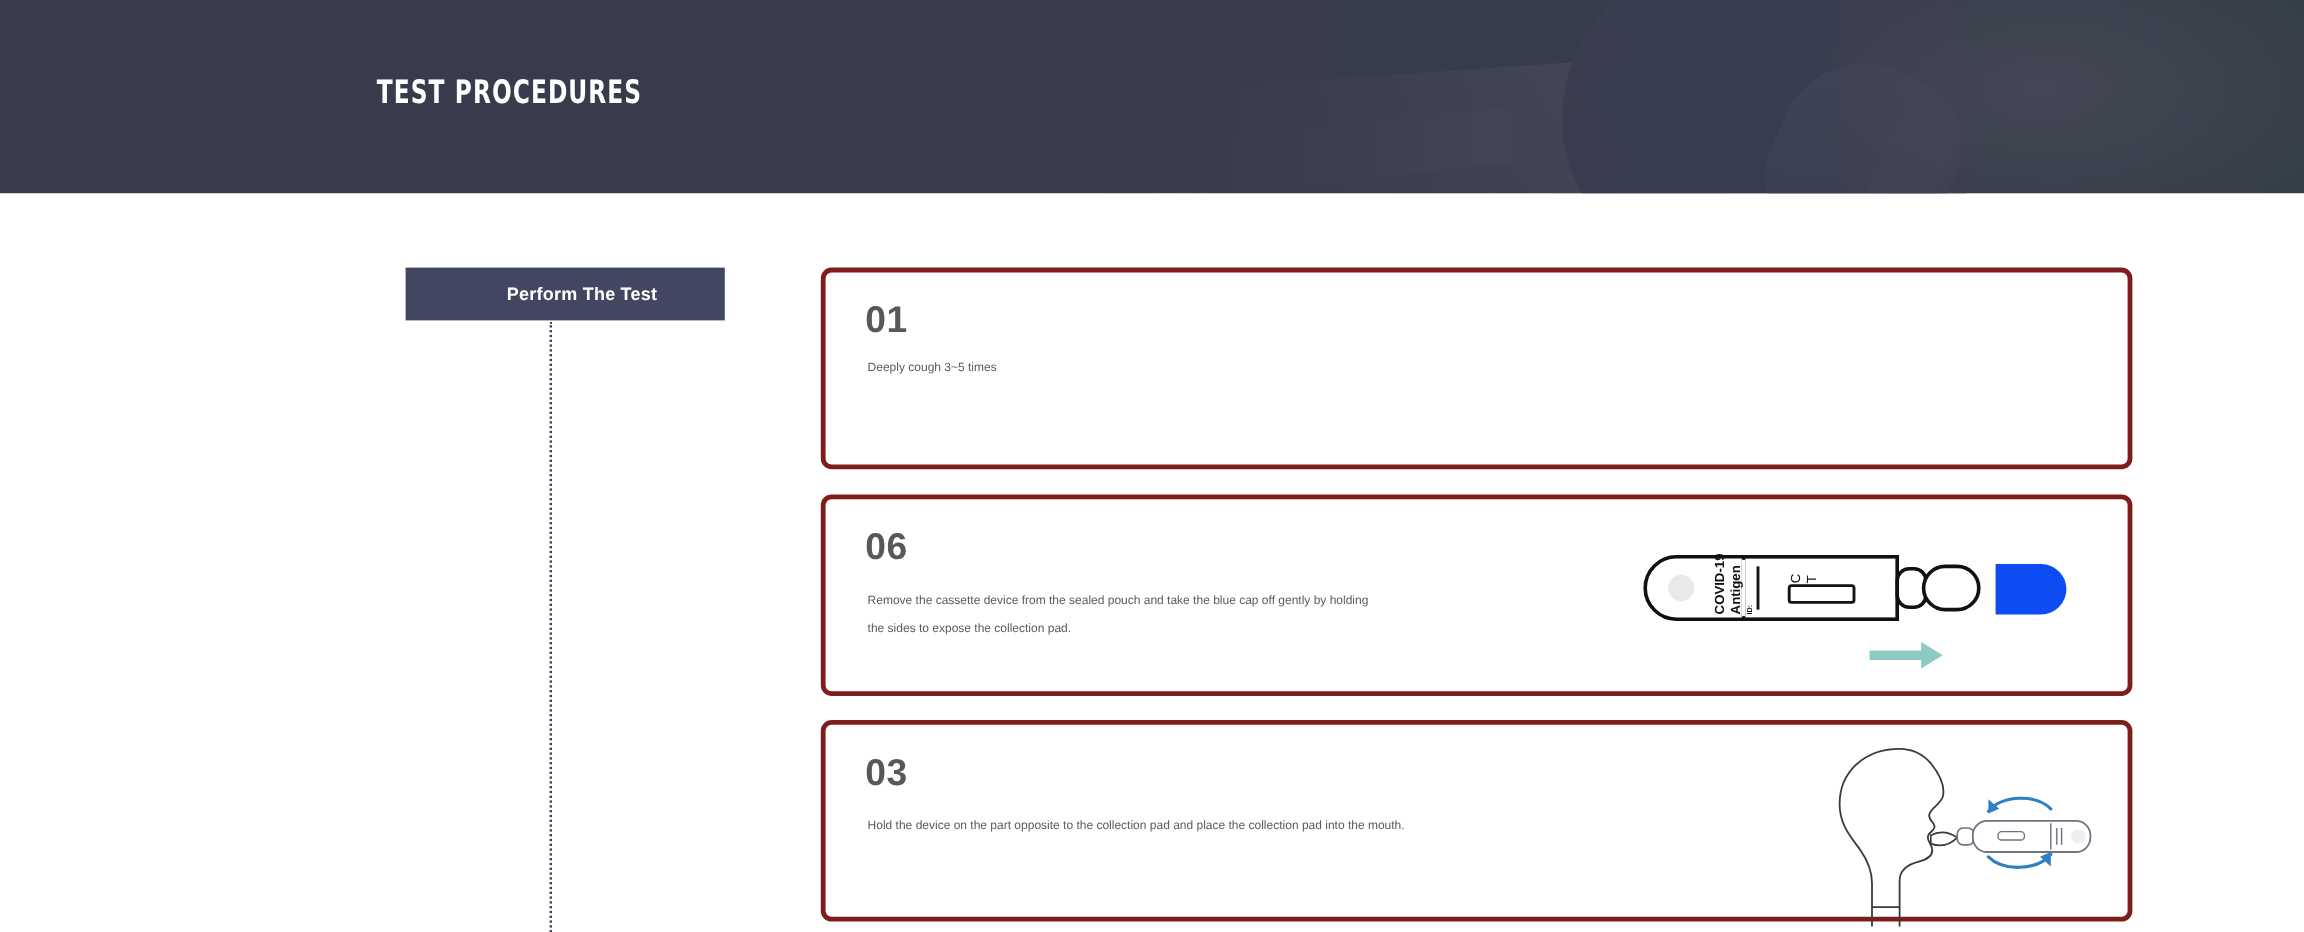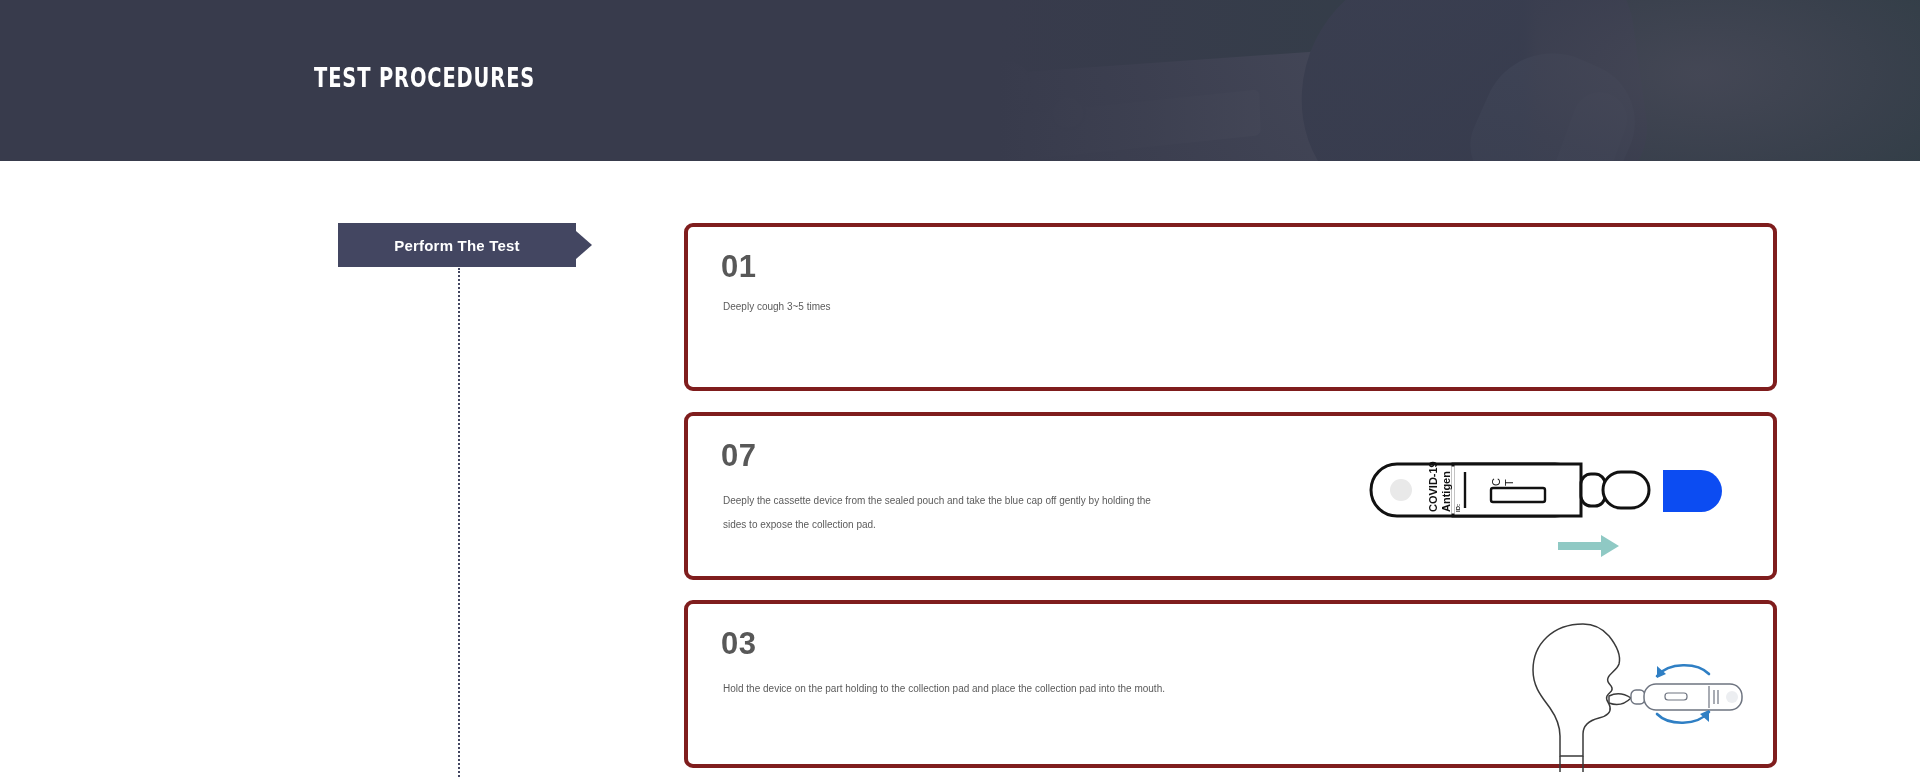--- a/index.html
+++ b/index.html
@@ -122,20 +122,21 @@
   .tab {
     position: absolute;
     left: 338px;
     top: 223px;
     width: 238px;
     height: 44px;
     background: #434661;
     display: flex;
     align-items: center;
     justify-content: center;
+    padding-left: 28px;
   }
   .tab-label {
     color: #ffffff;
     font-size: 15px;
     font-weight: bold;
     letter-spacing: .2px;
     white-space: nowrap;
   }
   .tab-arrow {
     position: absolute;
@@ -223,22 +224,22 @@
 </div>
 <div class="tab-arrow"></div>
 <div class="timeline"></div>
 
 <div class="card" id="card-1">
   <div class="card-num">01</div>
   <div class="card-desc">Deeply cough 3~5 times</div>
 </div>
 
 <div class="card" id="card-2">
-  <div class="card-num">07</div>
-  <div class="card-desc">Deeply the cassette device from the sealed pouch and take the blue cap off gently by holding the sides to expose the collection pad.</div>
+  <div class="card-num">06</div>
+  <div class="card-desc">Remove the cassette device from the sealed pouch and take the blue cap off gently by holding the sides to expose the collection pad.</div>
   <div class="card-art">
     <svg width="420" height="168" viewBox="0 0 420 168" aria-hidden="true">
 
       <rect x="18" y="48" width="210" height="52" rx="26" ry="26" fill="#ffffff" stroke="#111111" stroke-width="3"></rect>
       <rect x="100" y="48" width="128" height="52" fill="#ffffff" stroke="#111111" stroke-width="3"></rect>
 
       <line x1="100" y1="50.5" x2="100" y2="97.5" stroke="#ffffff" stroke-width="3"></line>
 
       <circle cx="48" cy="74" r="11" fill="#e9e9e9"></circle>
 
@@ -260,21 +261,21 @@
 
       <g>
         <path d="M205 126 L248 126 L248 119 L266 130 L248 141 L248 134 L205 134 Z" fill="#8fc9c4"></path>
       </g>
     </svg>
   </div>
 </div>
 
 <div class="card" id="card-3">
   <div class="card-num">03</div>
-  <div class="card-desc">Hold the device on the part holding to the collection pad and place the collection pad into the mouth.</div>
+  <div class="card-desc">Hold the device on the part opposite to the collection pad and place the collection pad into the mouth.</div>
   <div class="card-art">
     <svg width="260" height="168" viewBox="0 0 260 168" aria-hidden="true">
 
       <path d="M70 20 C40 20 20 40 20 66 C20 84 30 94 37 104
                C44 114 47 122 47 132 L47 152 L70 152 L70 130
                C70 120 78 116 86 114 C94 112 98 108 97 103
                C96 98 92 96 94 92 C96 88 100 88 99 84
                C98 80 93 79 95 74 C97 69 104 66 106 60
                C108 52 104 42 96 32 C89 24 80 20 70 20 Z" fill="none" stroke="#3a3a3a" stroke-width="1.5" stroke-linejoin="round"></path>
       <path d="M70 152 L70 168 M47 152 L47 168" fill="none" stroke="#3a3a3a" stroke-width="1.5"></path>

